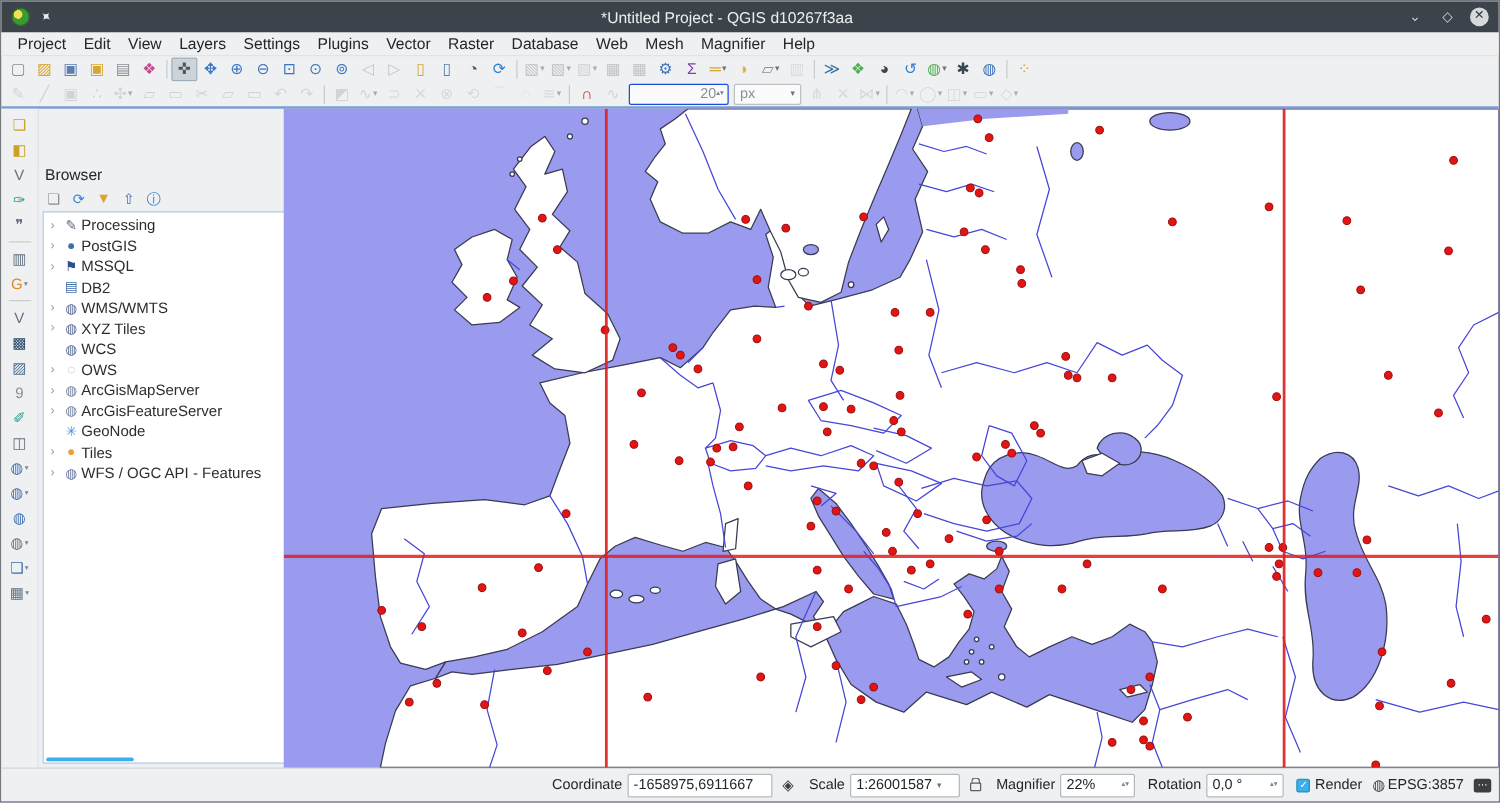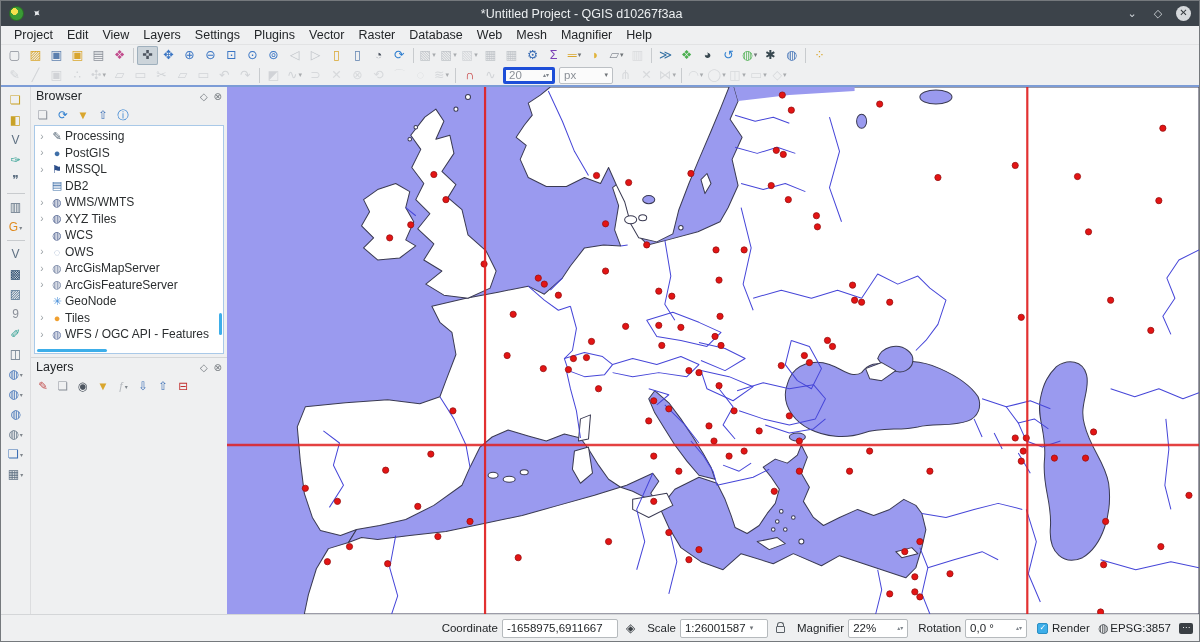--- a/index.html
+++ b/index.html
@@ -26,38 +26,38 @@
   .menu-item { font-size:12.5px; color:#232629; padding:0 7px; cursor:default; }
   
   .toolbar { display:flex; align-items:center; height:20px; padding:0 3px; flex:0 0 auto; }
   .tb-btn { position:relative; min-width:21px; height:19px; display:flex; align-items:center;
     justify-content:center; font-size:12.5px; border-radius:2px; cursor:default; }
   .tb-btn .g { line-height:1; }
   .tb-btn.active { background:#ccd4da; box-shadow:inset 0 0 0 1px #9fb0bd; }
   .tb-btn.disabled { opacity:.55; }
   .tb-btn .dd { font-size:7px; color:#6f7378; margin-left:1px; }
   .tb-sep { width:1px; height:15px; background:#c8cbce; margin:0 3px; }
-  .tb-spin { display:flex; align-items:center; background:#fbfbfb; border:3px solid #1d4ed8;
-    border-radius:2px; height:17px; width:52px; padding:0 3px; margin:0 2px; }
+  .tb-spin { display:flex; align-items:center; background:#fbfbfb; border:1px solid #1d4ed8;
+    border-radius:2px; height:17px; width:80px; padding:0 3px; margin:0 2px;text-align:right; }
   .tb-spin .val { flex:1; font-size:11.5px; color:#8a8f96; }
   .tb-spin .arrows { display:flex; flex-direction:column; font-size:6px; color:#7f858c; line-height:5px; }
   .tb-combo { display:flex; align-items:center; background:#fbfbfb; border:1px solid #bcc0c4;
     border-radius:2px; height:17px; width:54px; padding:0 4px; margin:0 2px; }
   .tb-combo .val { flex:1; font-size:11.5px; color:#8a8f96; }
   .tb-combo .dd { font-size:7px; color:#6f7378; }
   
   .main { flex:1; display:flex; border-top:2px solid #7c9cd6; min-height:0; }
   .dockstrip { width:30px; background:#eff0f1; border-right:1px solid #dcdddf;
     display:flex; flex-direction:column; align-items:center; padding-top:3px; flex:0 0 auto; }
   .ds-btn { width:22px; height:20px; display:flex; align-items:center; justify-content:center;
     font-size:12px; cursor:default; }
   .ds-btn .dd { font-size:6px; color:#7f858c; margin-left:1px; }
   .ds-sep { width:18px; height:1px; background:#c8cbce; margin:3px 0; }
   
-  .panels { width:196px; display:flex; flex-direction:column; background:#eff0f1; flex:0 0 auto; }
+  .panels { width:196px; display:flex; flex-direction:row; background:#eff0f1; flex:0 0 auto;margin-top:44px; }
   .panel { display:flex; flex-direction:column; min-height:0; }
   .panel.browser { flex:0 0 270px; }
   .panel.layers { flex:1; border-top:1px solid #d4d6d8; }
   .panel-header { height:18px; display:flex; align-items:center; padding:0 5px; flex:0 0 auto; }
   .panel-title { flex:1; font-size:12.5px; color:#232629; }
   .ph-btn { font-size:10px; color:#777c81; margin-left:6px; cursor:default; }
   .panel-toolbar { height:20px; display:flex; align-items:center; padding:0 3px; gap:2px; flex:0 0 auto; }
   .pt-btn { width:18px; height:17px; display:flex; align-items:center; justify-content:center;
     font-size:11.5px; cursor:default; }
   .pt-btn .dd { font-size:6px; color:#7f858c; }

